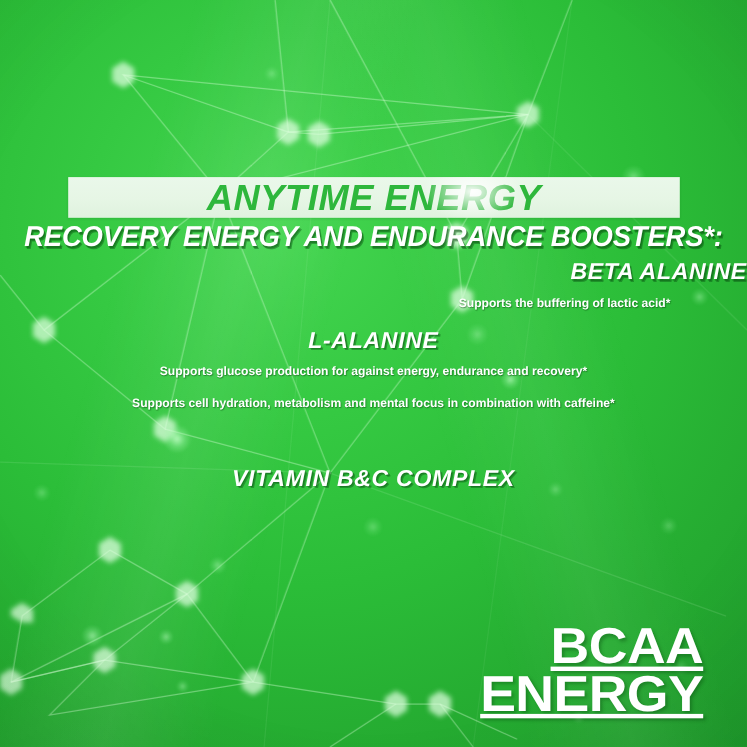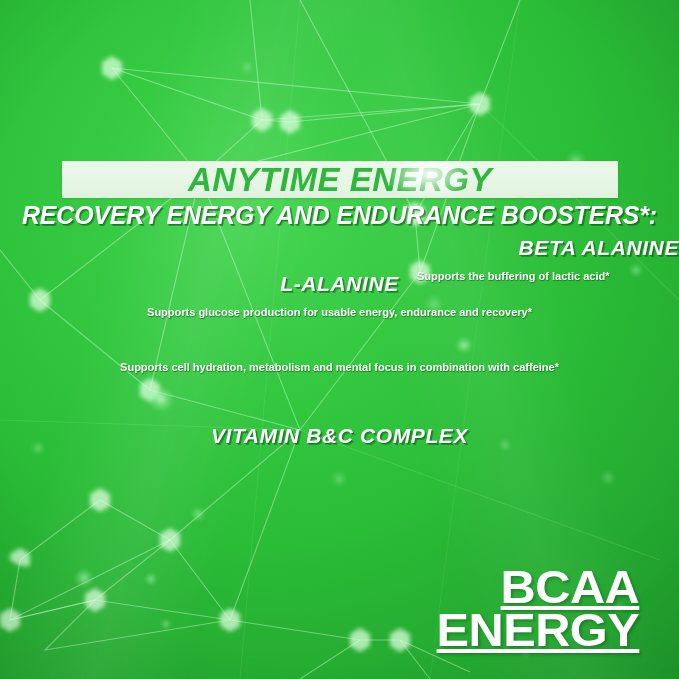--- a/index.html
+++ b/index.html
@@ -260,23 +260,23 @@
       <span class="banner-text">ANYTIME ENERGY</span>
     </div>
 
     <div class="subtitle">RECOVERY ENERGY AND ENDURANCE BOOSTERS*:</div>
 
     <div class="block" style="top:236px;text-align:right;">
       <div class="ing-name">BETA ALANINE</div>
       <div class="ing-desc">Supports the buffering of lactic acid*</div>
     </div>
 
-    <div class="block" style="top:272px;">
+    <div class="block" style="top:298px;">
       <div class="ing-name">L-ALANINE</div>
-      <div class="ing-desc">Supports glucose production for usable energy, endurance and recovery*</div>
+      <div class="ing-desc">Supports glucose production for against energy, endurance and recovery*</div>
     </div>
 
     <div class="block" style="top:356px;">
       <div class="ing-desc">Supports cell hydration, metabolism and mental focus in combination with caffeine*</div>
     </div>
 
     <div class="block" style="top:424px;">
       <div class="ing-name">VITAMIN B&amp;C COMPLEX</div>
     </div>
 

